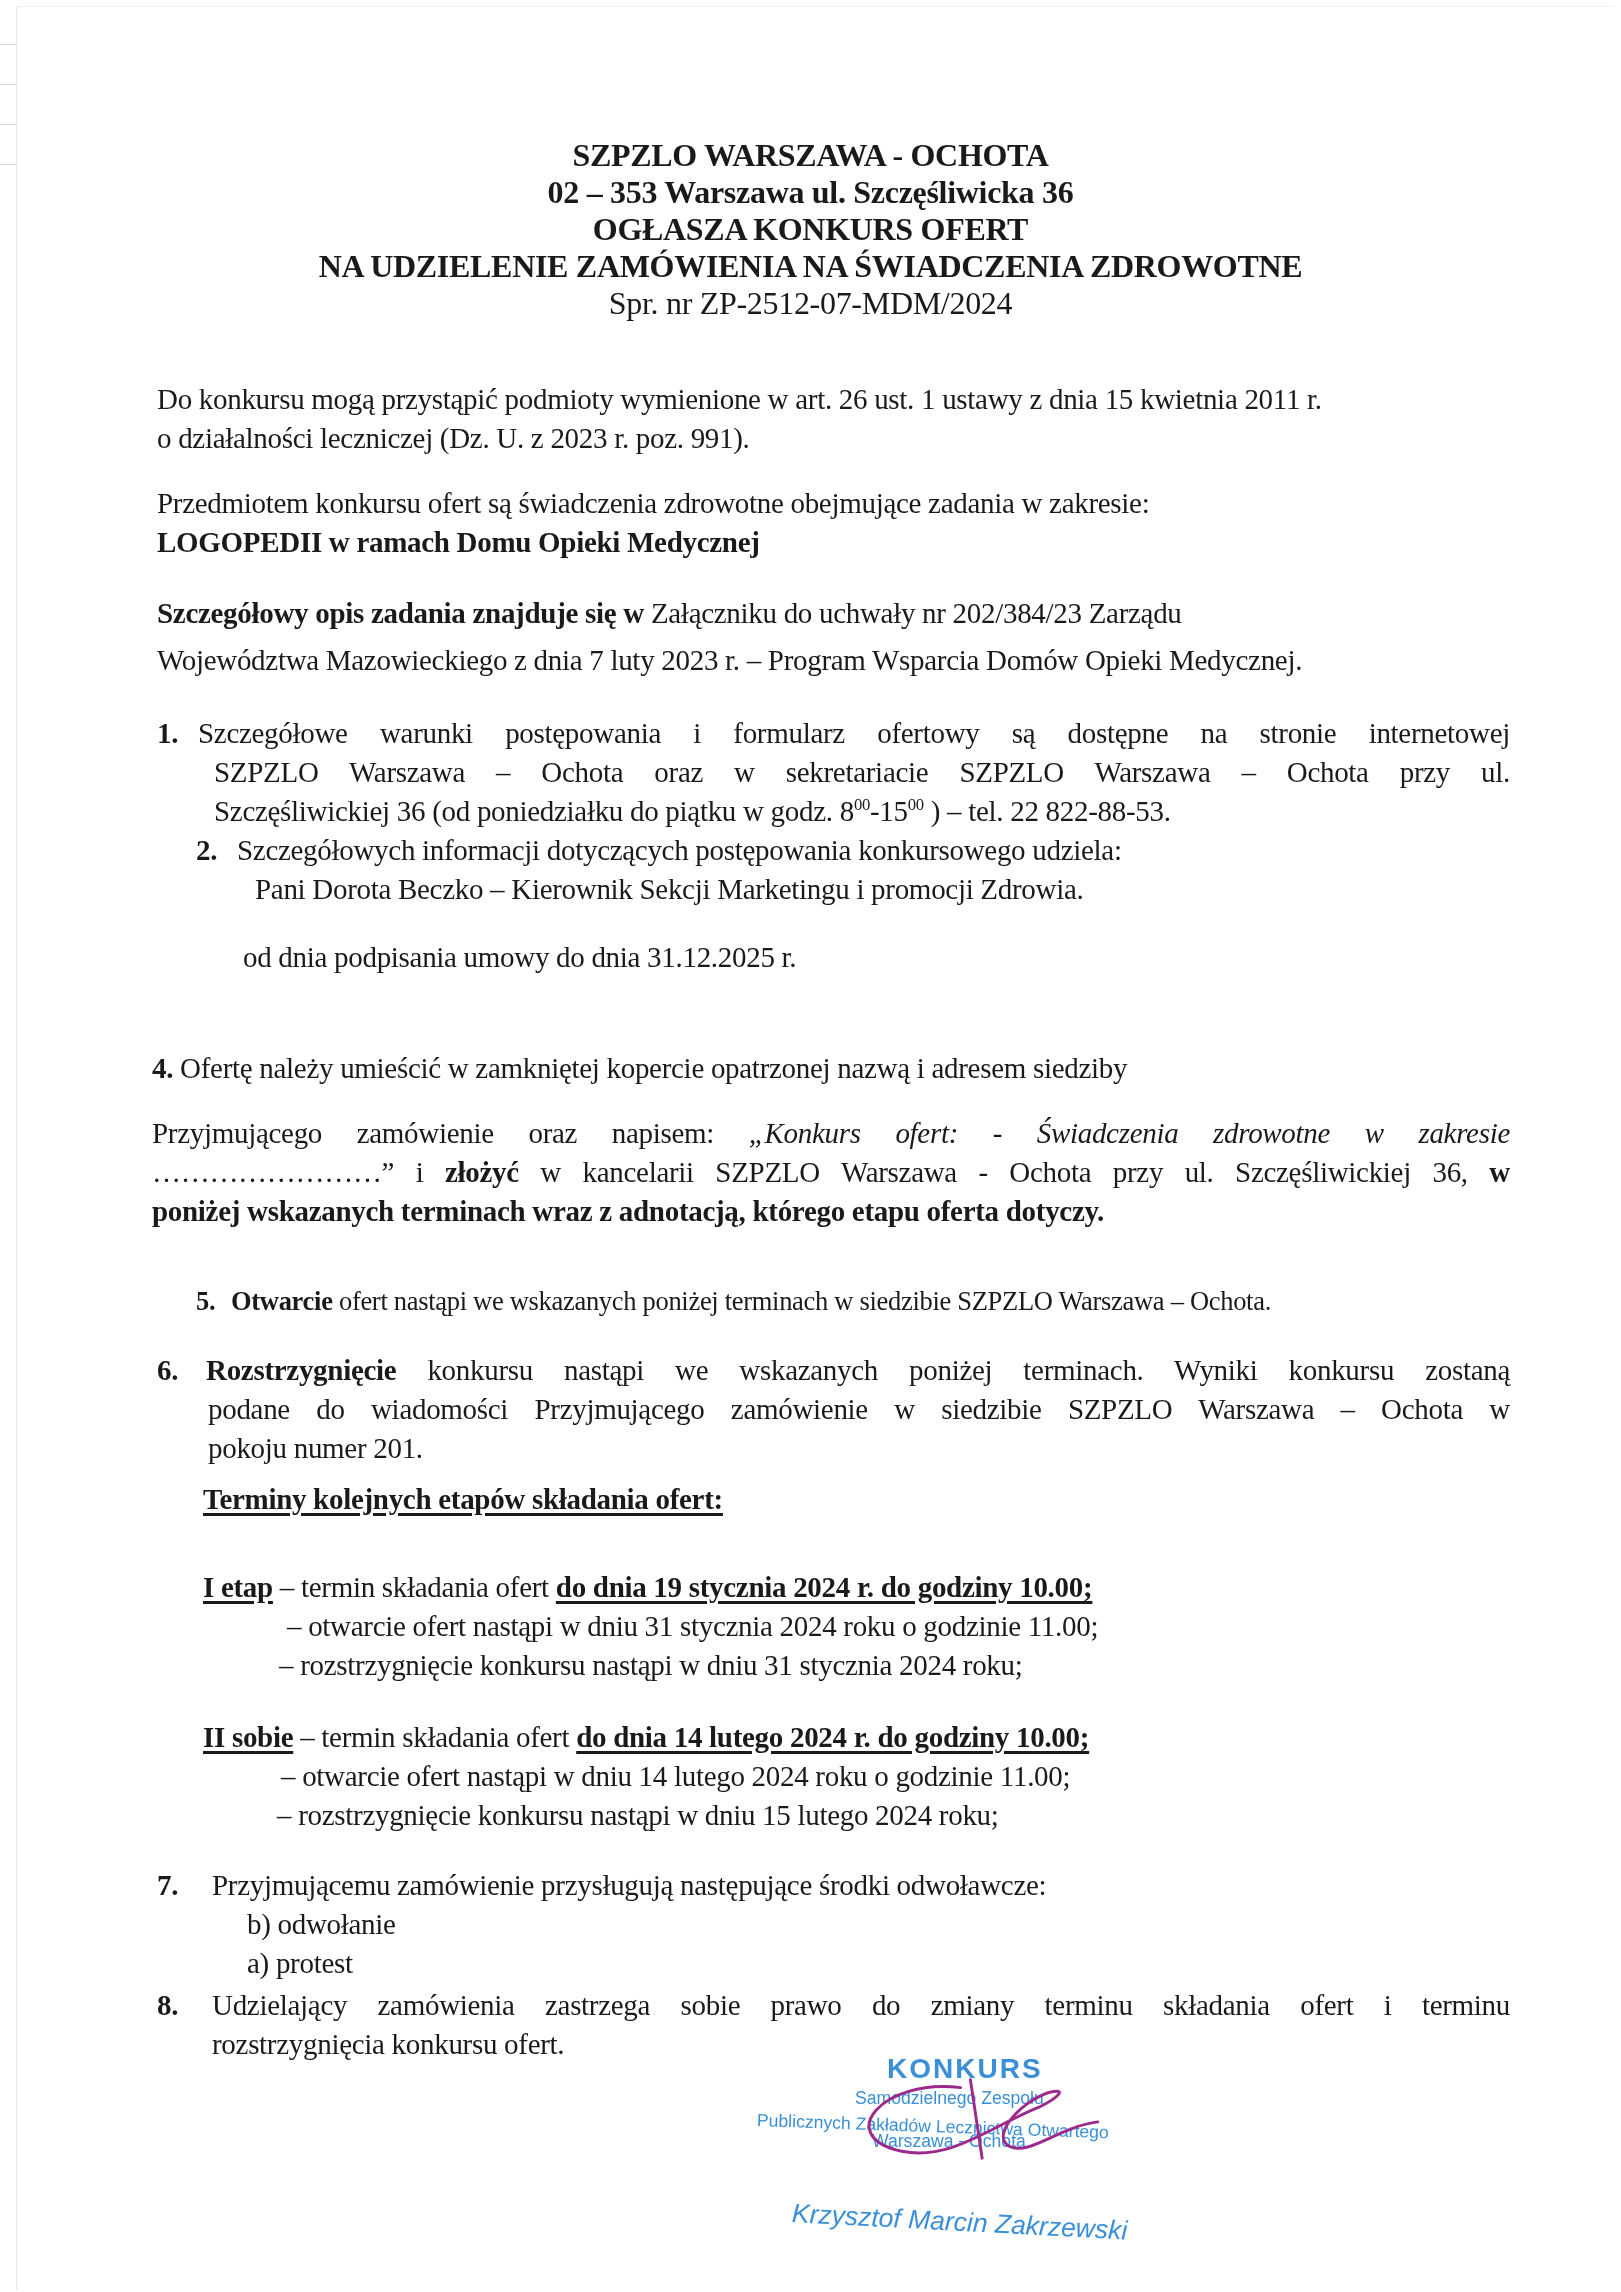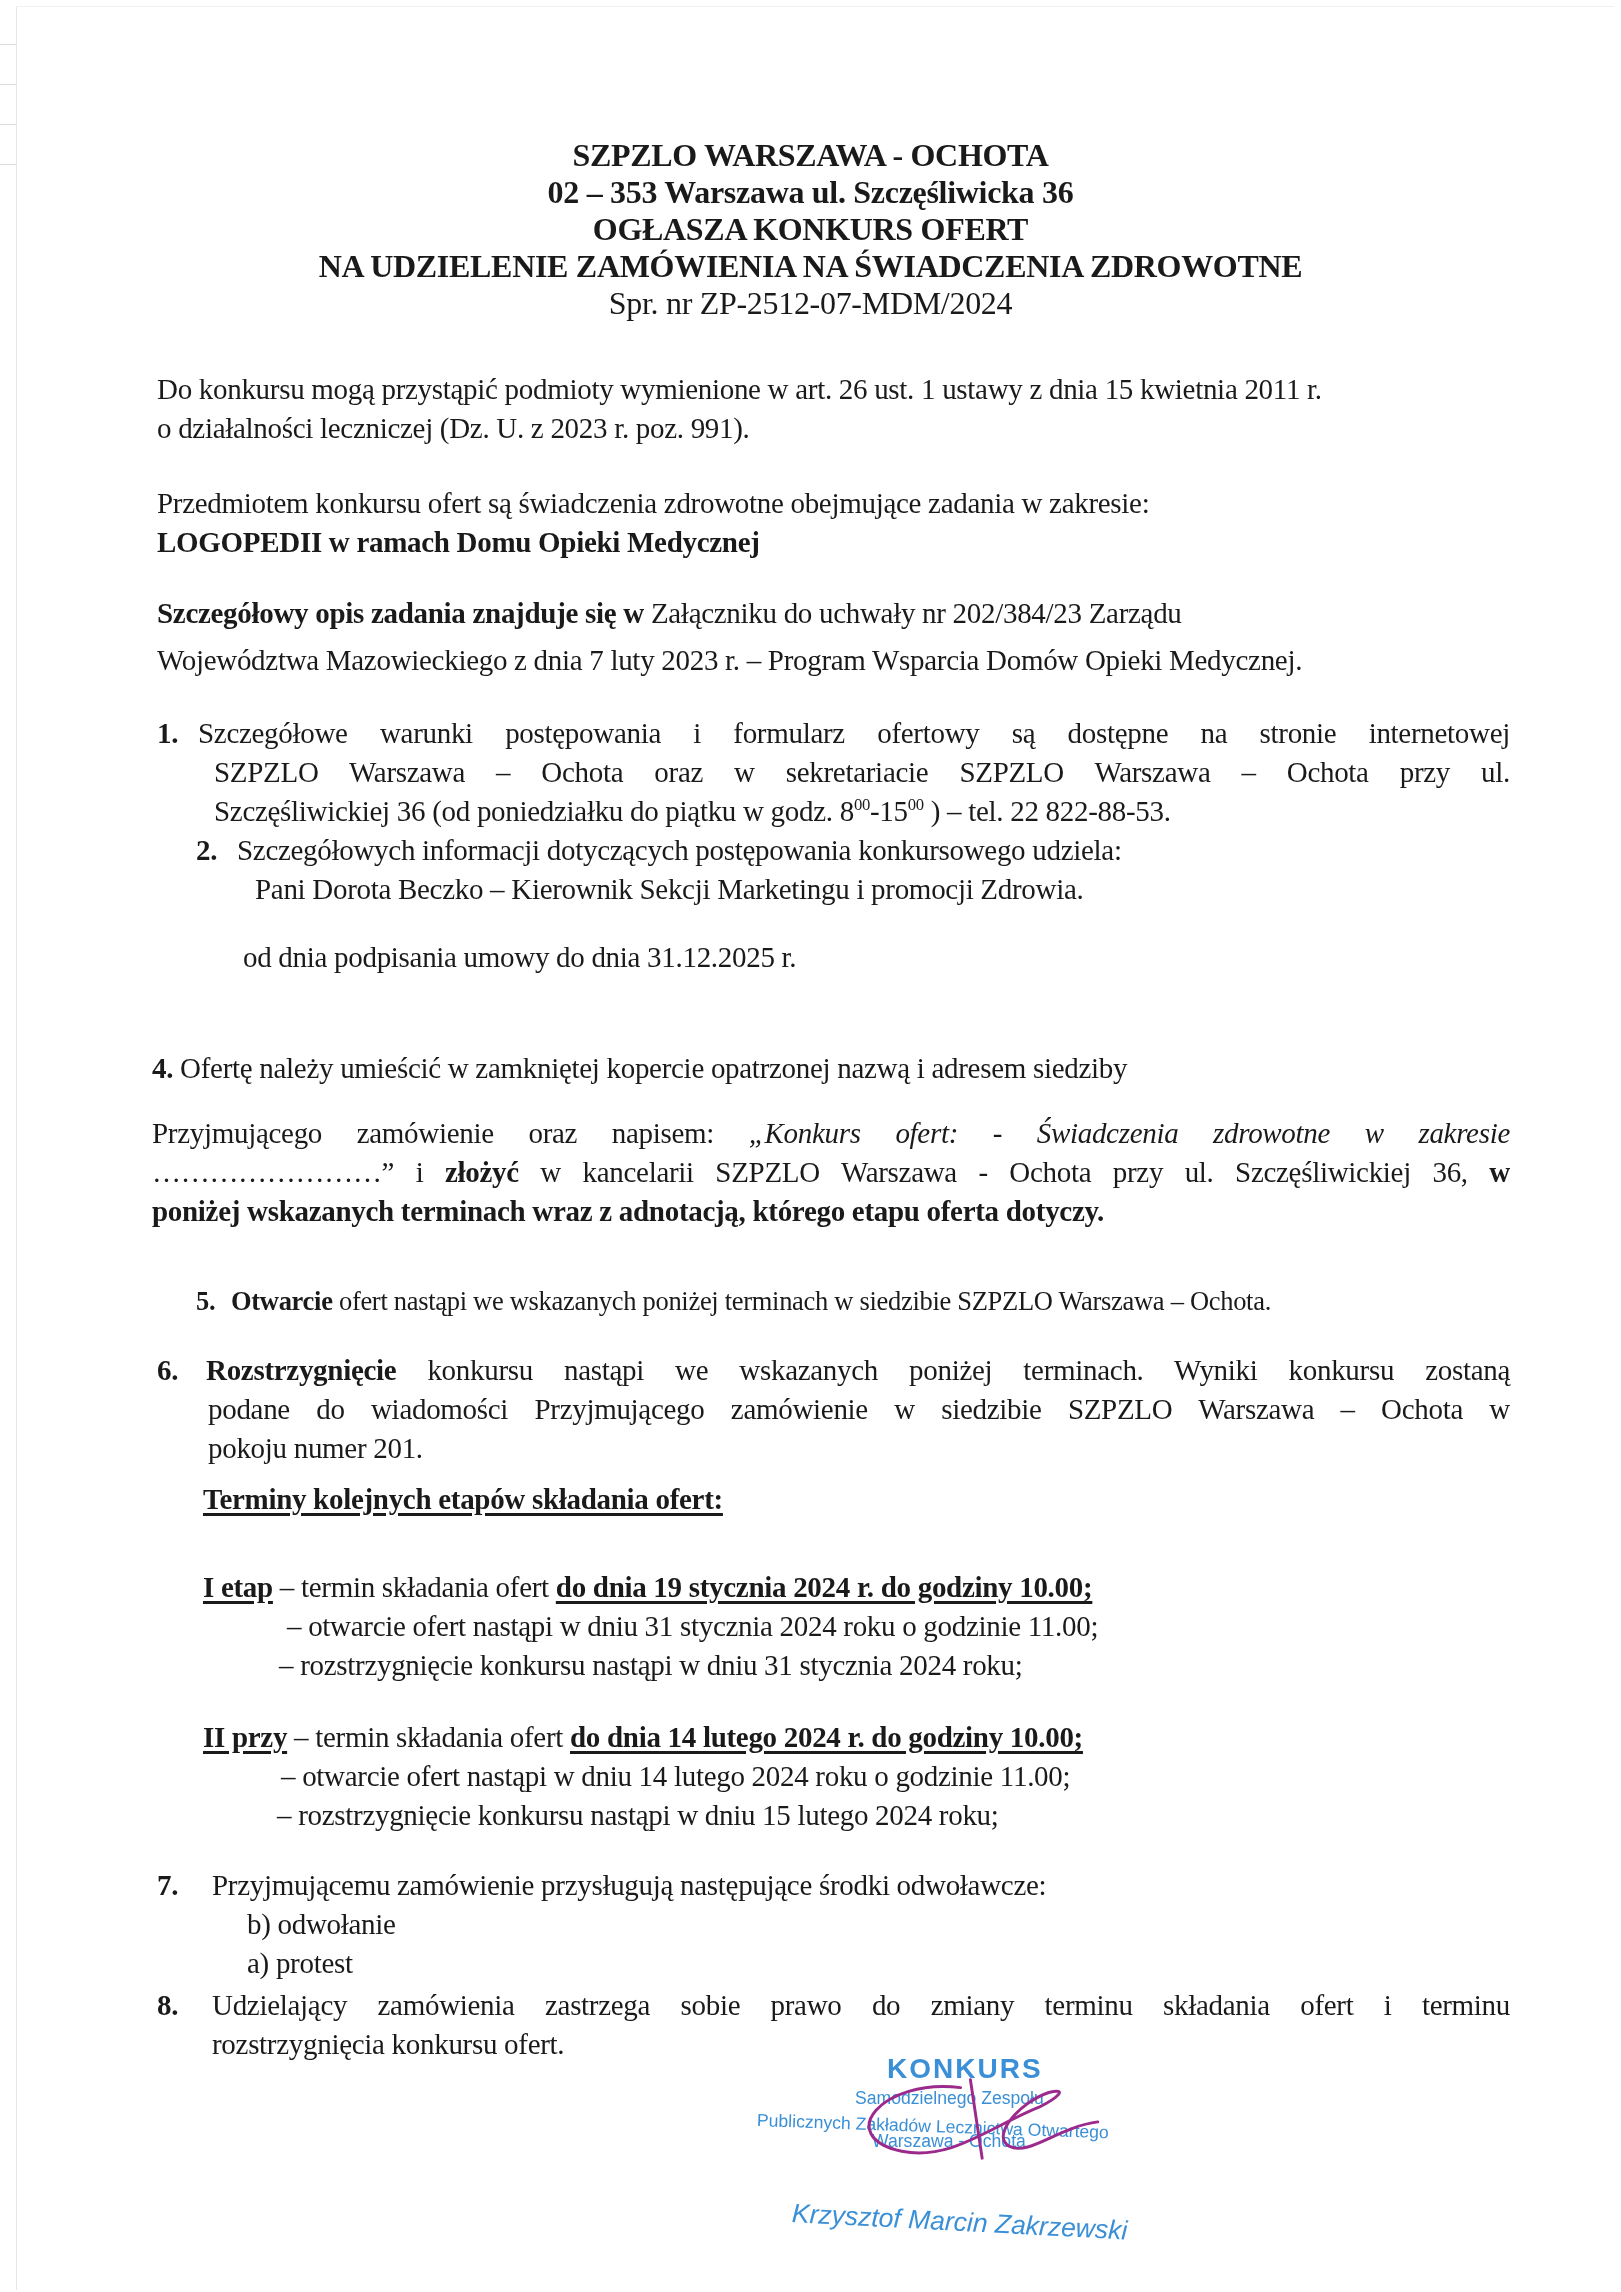--- a/index.html
+++ b/index.html
@@ -60,21 +60,21 @@
 <div class="page">
 
   <div class="header">
     <div class="line">SZPZLO WARSZAWA - OCHOTA</div>
     <div class="line">02 – 353 Warszawa ul. Szczęśliwicka 36</div>
     <div class="line">OGŁASZA KONKURS OFERT</div>
     <div class="line">NA UDZIELENIE ZAMÓWIENIA NA ŚWIADCZENIA ZDROWOTNE</div>
     <div class="line ref">Spr. nr ZP-2512-07-MDM/2024</div>
   </div>
 
-  <div class="p" style="top:370px;">
+  <div class="p" style="top:380px;">
     <div>Do konkursu mogą przystąpić podmioty wymienione w art. 26 ust. 1 ustawy z dnia 15 kwietnia 2011 r.</div>
     <div>o działalności leczniczej (Dz. U. z 2023 r. poz. 991).</div>
   </div>
 
   <div class="p" style="top:484px;">
     <div>Przedmiotem konkursu ofert są świadczenia zdrowotne obejmujące zadania w zakresie:</div>
     <div class="b">LOGOPEDII  w ramach Domu Opieki Medycznej</div>
   </div>
 
   <div class="p" style="top:594px;">
@@ -116,21 +116,21 @@
 
   <div class="p b u" style="top:1480px; left:203px;">Terminy kolejnych etapów składania ofert:</div>
 
   <div class="p" style="top:1568px; left:203px;">
     <div><span class="b u">I etap</span><span> – termin składania ofert </span><span class="b u">do dnia 19 stycznia 2024 r. do godziny 10.00;</span></div>
     <div style="padding-left:84px;">– otwarcie ofert nastąpi  w dniu 31 stycznia 2024 roku o godzinie 11.00;</div>
     <div style="padding-left:76px;">– rozstrzygnięcie konkursu nastąpi w dniu  31 stycznia 2024 roku;</div>
   </div>
 
   <div class="p" style="top:1718px; left:203px;">
-    <div><span class="b u">II przy</span><span> – termin składania ofert </span><span class="b u">do dnia 14 lutego  2024 r. do godziny 10.00;</span></div>
+    <div><span class="b u">II sobie</span><span> – termin składania ofert </span><span class="b u">do dnia 14 lutego  2024 r. do godziny 10.00;</span></div>
     <div style="padding-left:78px;">– otwarcie ofert nastąpi  w dniu 14 lutego 2024 roku o godzinie 11.00;</div>
     <div style="padding-left:74px;">– rozstrzygnięcie konkursu nastąpi w dniu 15 lutego 2024 roku;</div>
   </div>
 
   <div class="p" style="top:1866px; left:157px;">
     <div><span class="num" style="width:55px;">7.</span><span>Przyjmującemu zamówienie przysługują następujące środki odwoławcze:</span></div>
     <div style="padding-left:90px;">b)  odwołanie</div>
     <div style="padding-left:90px;">a)  protest</div>
   </div>
 

